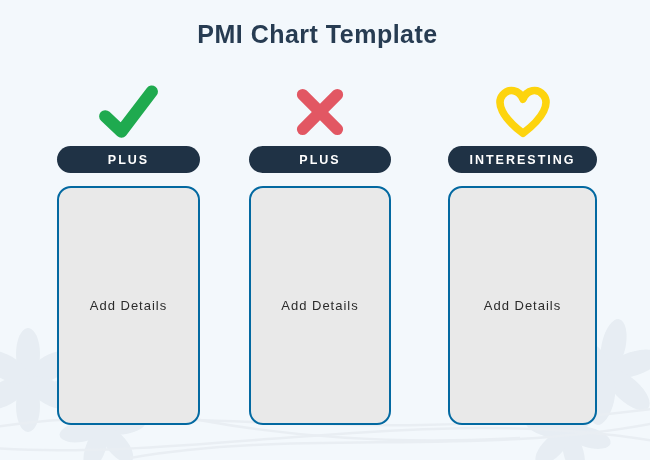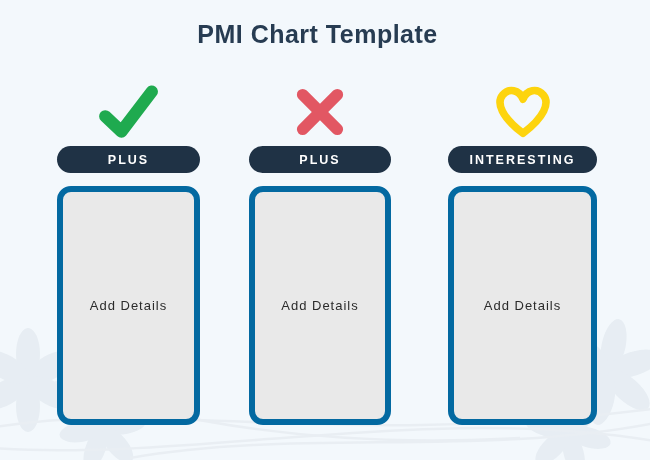--- a/index.html
+++ b/index.html
@@ -30,21 +30,21 @@
   .header-pill {
     width:100%; height:27px; box-sizing:border-box;
     background:#1f3245; border-radius:14px;
     color:#ffffff; font-size:12.5px; font-weight:bold; letter-spacing:2px;
     display:flex; align-items:center; justify-content:center;
   }
   .card {
     width:100%; height:239px; box-sizing:border-box;
     margin-top:13px;
     background:#e9e9e9;
-    border:6px solid #0369a1; border-radius:14px;
+    border:2px solid #0369a1; border-radius:14px;
     display:flex; align-items:center; justify-content:center;
     position:relative; z-index:2;
   }
   .card-placeholder {
     font-size:13px; color:#2b2b2b; letter-spacing:1px;
   }
 </style>
 </head>
 <body>
 

